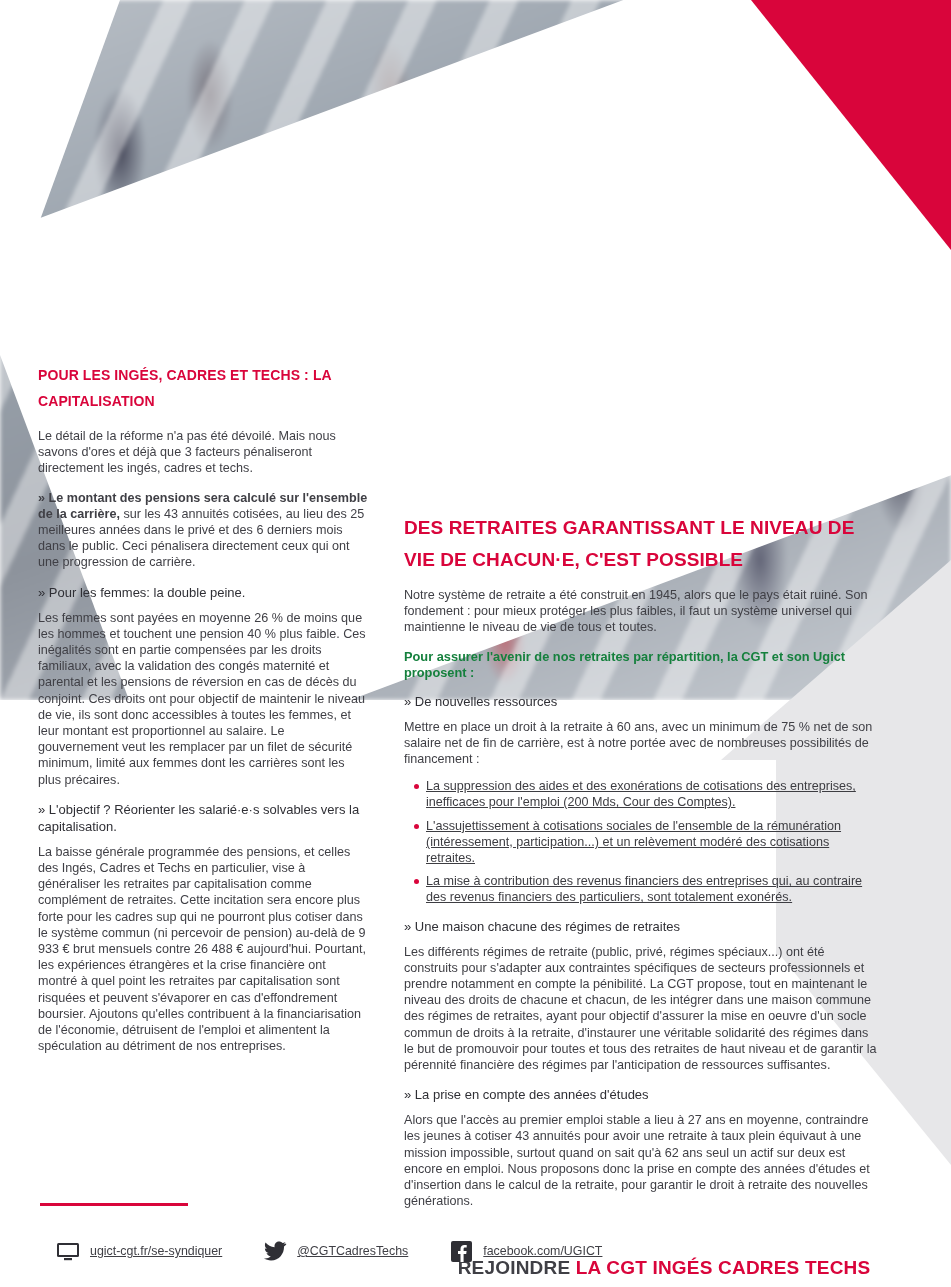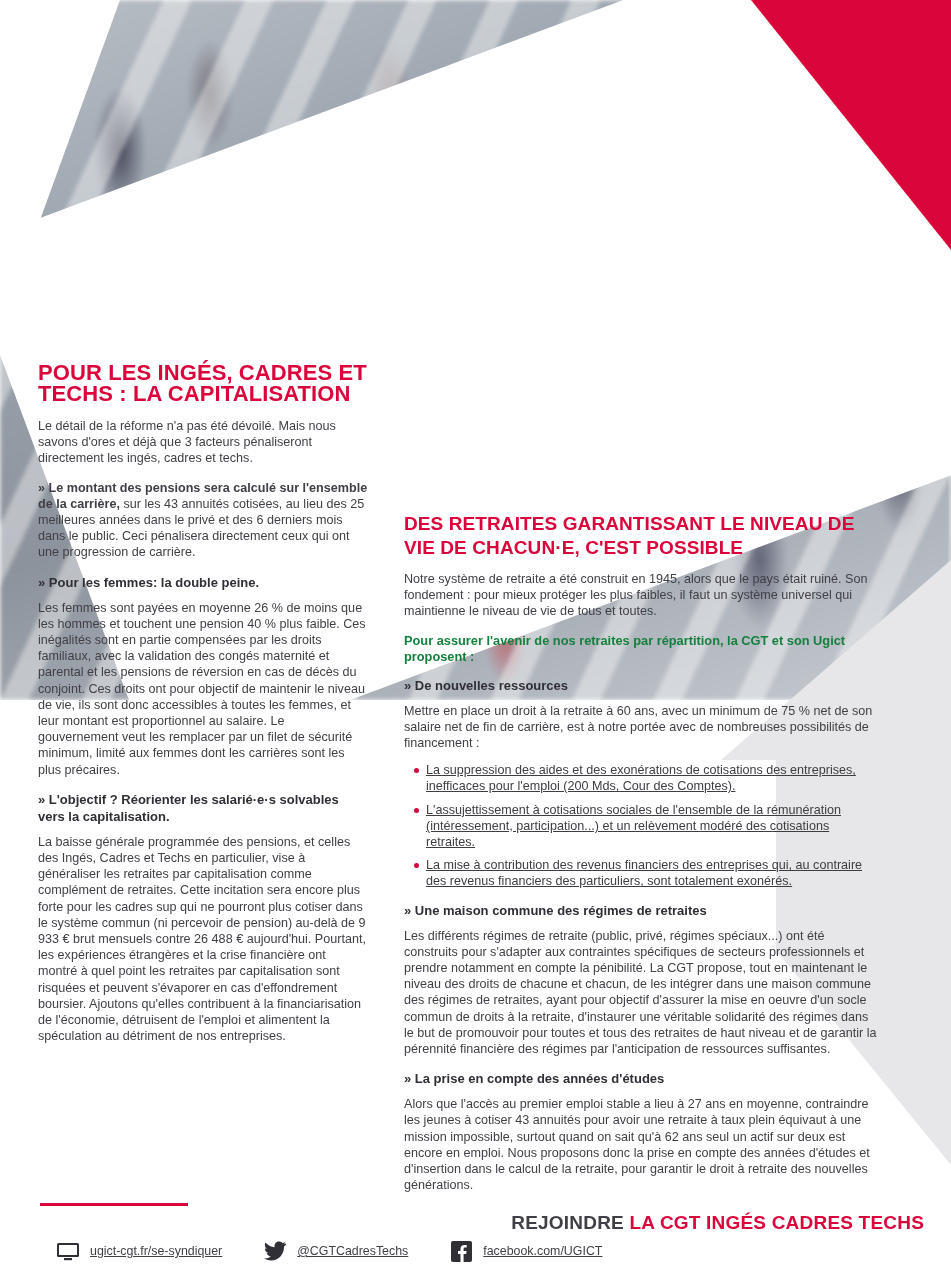--- a/index.html
+++ b/index.html
@@ -106,43 +106,43 @@
     left: 38px; top: 362px;
     width: 330px;
   }
   #right-col {
     left: 404px; top: 512px;
     width: 474px;
   }
 
   h2.section-title {
     color: #d9053b;
-    font-size: 22px;
-    line-height: 21px;
+    font-size: 14px;
+    line-height: 26px;
     font-weight: bold;
     margin: 0 0 14px 0;
     letter-spacing: .1px;
   }
   h2.section-title.big {
     font-size: 19px;
-    line-height: 24px;
+    line-height: 32px;
     margin-bottom: 11px;
   }
   p.body {
     font-size: 12.6px;
     line-height: 16.2px;
     margin: 0 0 13px 0;
     color: #3f3f45;
   }
   p.body.tight { margin-bottom: 11px; }
   .lead-in { font-weight: bold; }
   h3.sub {
     font-size: 13px;
     line-height: 17px;
-    font-weight: bold;
+    font-weight: normal;
     margin: 0 0 9px 0;
     color: #2f2f35;
   }
   p.bold-para {
     font-size: 12.8px;
     line-height: 16.5px;
     font-weight: bold;
     margin: 0 0 11px 0;
     color: #15803d;
   }
@@ -171,23 +171,23 @@
   
   #footer-rule {
     position: absolute;
     left: 40px; top: 1203px;
     width: 148px; height: 3px;
     background: #d9053b;
     z-index: 6;
   }
   #join-line {
     position: absolute;
-    left: 404px; top: 1212px;
+    left: 404px; top: 1257px;
     width: 520px;
-    text-align: right;
+    text-align: center;
     font-size: 19px;
     font-weight: bold;
     color: #3f3f45;
     z-index: 6;
     letter-spacing: .2px;
   }
   #join-line .red { color: #d9053b; }
 
   #footer-links {
     position: absolute;
@@ -256,21 +256,21 @@
 
   <h3 class="sub">» De nouvelles ressources</h3>
   <p class="body tight">Mettre en place un droit à la retraite à 60 ans, avec un minimum de 75 % net de son salaire net de fin de carrière, est à notre portée avec de nombreuses possibilités de financement :</p>
 
   <ul class="bullets">
     <li>La suppression des aides et des exonérations de cotisations des entreprises, inefficaces pour l'emploi (200 Mds, Cour des Comptes).</li>
     <li>L'assujettissement à cotisations sociales de l'ensemble de la rémunération (intéressement, participation...) et un relèvement modéré des cotisations retraites.</li>
     <li>La mise à contribution des revenus financiers des entreprises qui, au contraire des revenus financiers des particuliers, sont totalement exonérés.</li>
   </ul>
 
-  <h3 class="sub">» Une maison commune des régimes de retraites</h3>
+  <h3 class="sub">» Une maison chacune des régimes de retraites</h3>
   <p class="body">Les différents régimes de retraite (public, privé, régimes spéciaux...) ont été construits pour s'adapter aux contraintes spécifiques de secteurs professionnels et prendre notamment en compte la pénibilité. La CGT propose, tout en maintenant le niveau des droits de chacune et chacun, de les intégrer dans une maison commune des régimes de retraites, ayant pour objectif d'assurer la mise en oeuvre d'un socle commun de droits à la retraite, d'instaurer une véritable solidarité des régimes dans le but de promouvoir pour toutes et tous des retraites de haut niveau et de garantir la pérennité financière des régimes par l'anticipation de ressources suffisantes.</p>
 
   <h3 class="sub">» La prise en compte des années d'études</h3>
   <p class="body">Alors que l'accès au premier emploi stable a lieu à 27 ans en moyenne, contraindre les jeunes à cotiser 43 annuités pour avoir une retraite à taux plein équivaut à une mission impossible, surtout quand on sait qu'à 62 ans seul un actif sur deux est encore en emploi. Nous proposons donc la prise en compte des années d'études et d'insertion dans le calcul de la retraite, pour garantir le droit à retraite des nouvelles générations.</p>
 </div>
 
 <div id="footer-rule"></div>
 
 <div id="join-line">
   <span>REJOINDRE </span><span class="red">LA CGT INGÉS CADRES TECHS</span>

